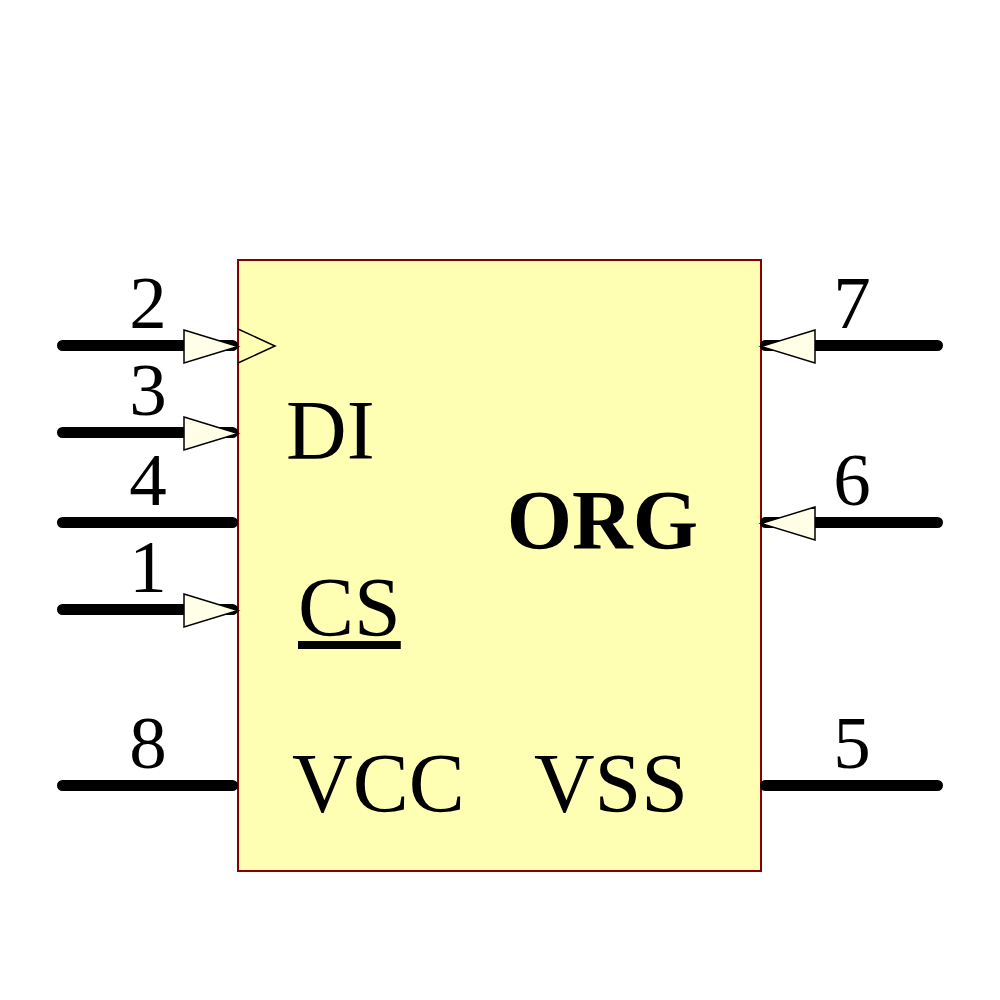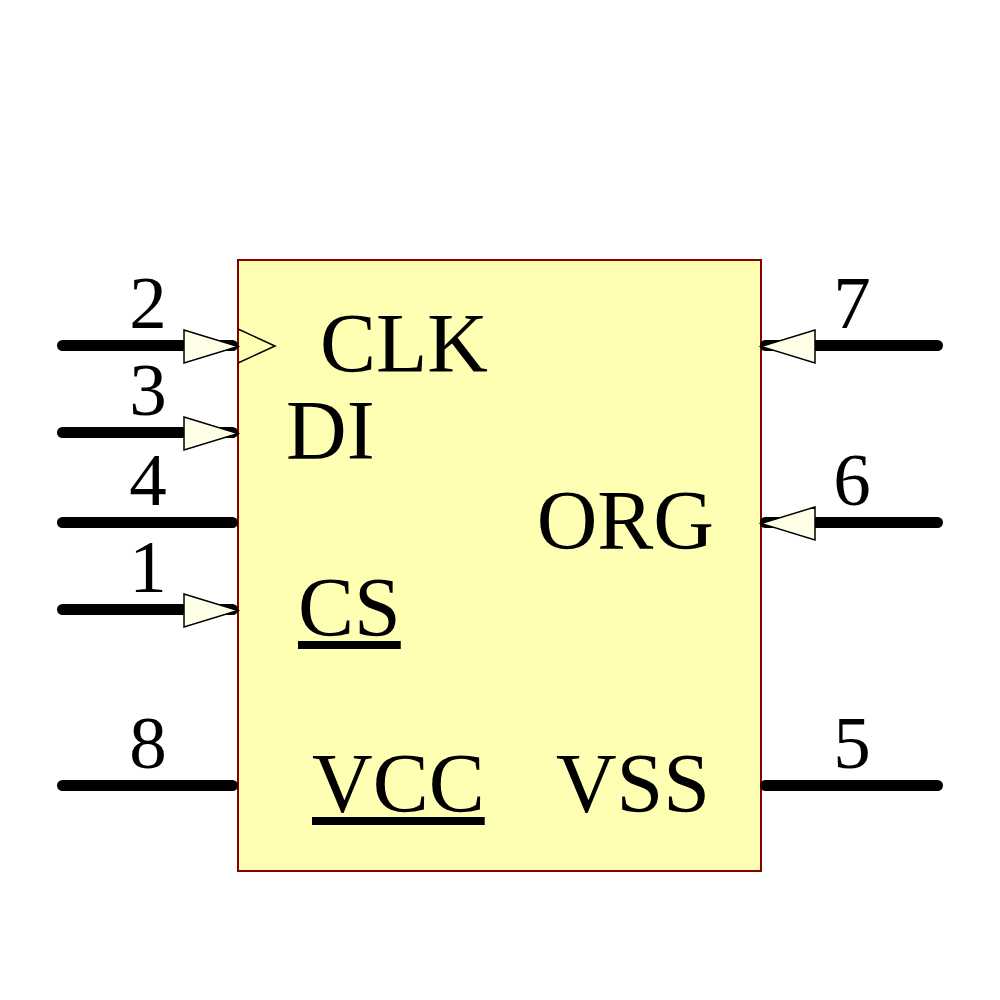--- a/index.html
+++ b/index.html
@@ -48,24 +48,24 @@
   .lbl {
     position: absolute;
     font-size: 84px;
     line-height: 1;
     white-space: nowrap;
   }
   #lbl-clk { left: 320px; top: 302px; }
   #lbl-di  { left: 286px; top: 389px; }
   #lbl-do  { left: 298px; top: 479px; }
   #lbl-cs  { left: 298px; top: 566px; text-decoration: underline; }
-  #lbl-vcc { left: 312px; top: 742px; text-decoration: underline; }
+  #lbl-vcc { left: 292px; top: 742px; }
   #lbl-pe  { right: 297px; top: 302px; }
-  #lbl-org { right: 286px; top: 479px; }
-  #lbl-vss { right: 290px; top: 742px; margin-left: 24px; }
+  #lbl-org { right: 302px; top: 479px; font-weight: bold; }
+  #lbl-vss { right: 312px; top: 742px; margin-left: 24px; }
 
   svg.arrow { position: absolute; width: 56px; height: 35px; overflow: visible; }
   .arrow.left  { left: 183px; }
   .arrow.right { left: 760px; }
   #arr-2 { top: 329px; } #arr-3 { top: 416px; } #arr-1 { top: 593px; }
   #arr-7 { top: 329px; } #arr-6 { top: 506px; }
 
   svg.clock { position: absolute; left: 238px; top: 327px; width: 40px; height: 38px; overflow: visible; }
 </style>
 </head>
@@ -106,20 +106,19 @@
 
   <div class="num left" id="num-2">2</div>
   <div class="num left" id="num-3">3</div>
   <div class="num left" id="num-4">4</div>
   <div class="num left" id="num-1">1</div>
   <div class="num left" id="num-8">8</div>
   <div class="num right" id="num-7">7</div>
   <div class="num right" id="num-6">6</div>
   <div class="num right" id="num-5">5</div>
 
-  <div class="lbl" id="lbl-clk">CLK</div>
   <div class="lbl" id="lbl-di">DI</div>
   <div class="lbl" id="lbl-cs">CS</div>
   <div class="lbl" id="lbl-vcc">VCC</div>
   <div class="lbl" id="lbl-org">ORG</div>
   <div class="lbl" id="lbl-vss">VSS</div>
 
 </div>
 
 </body></html>

